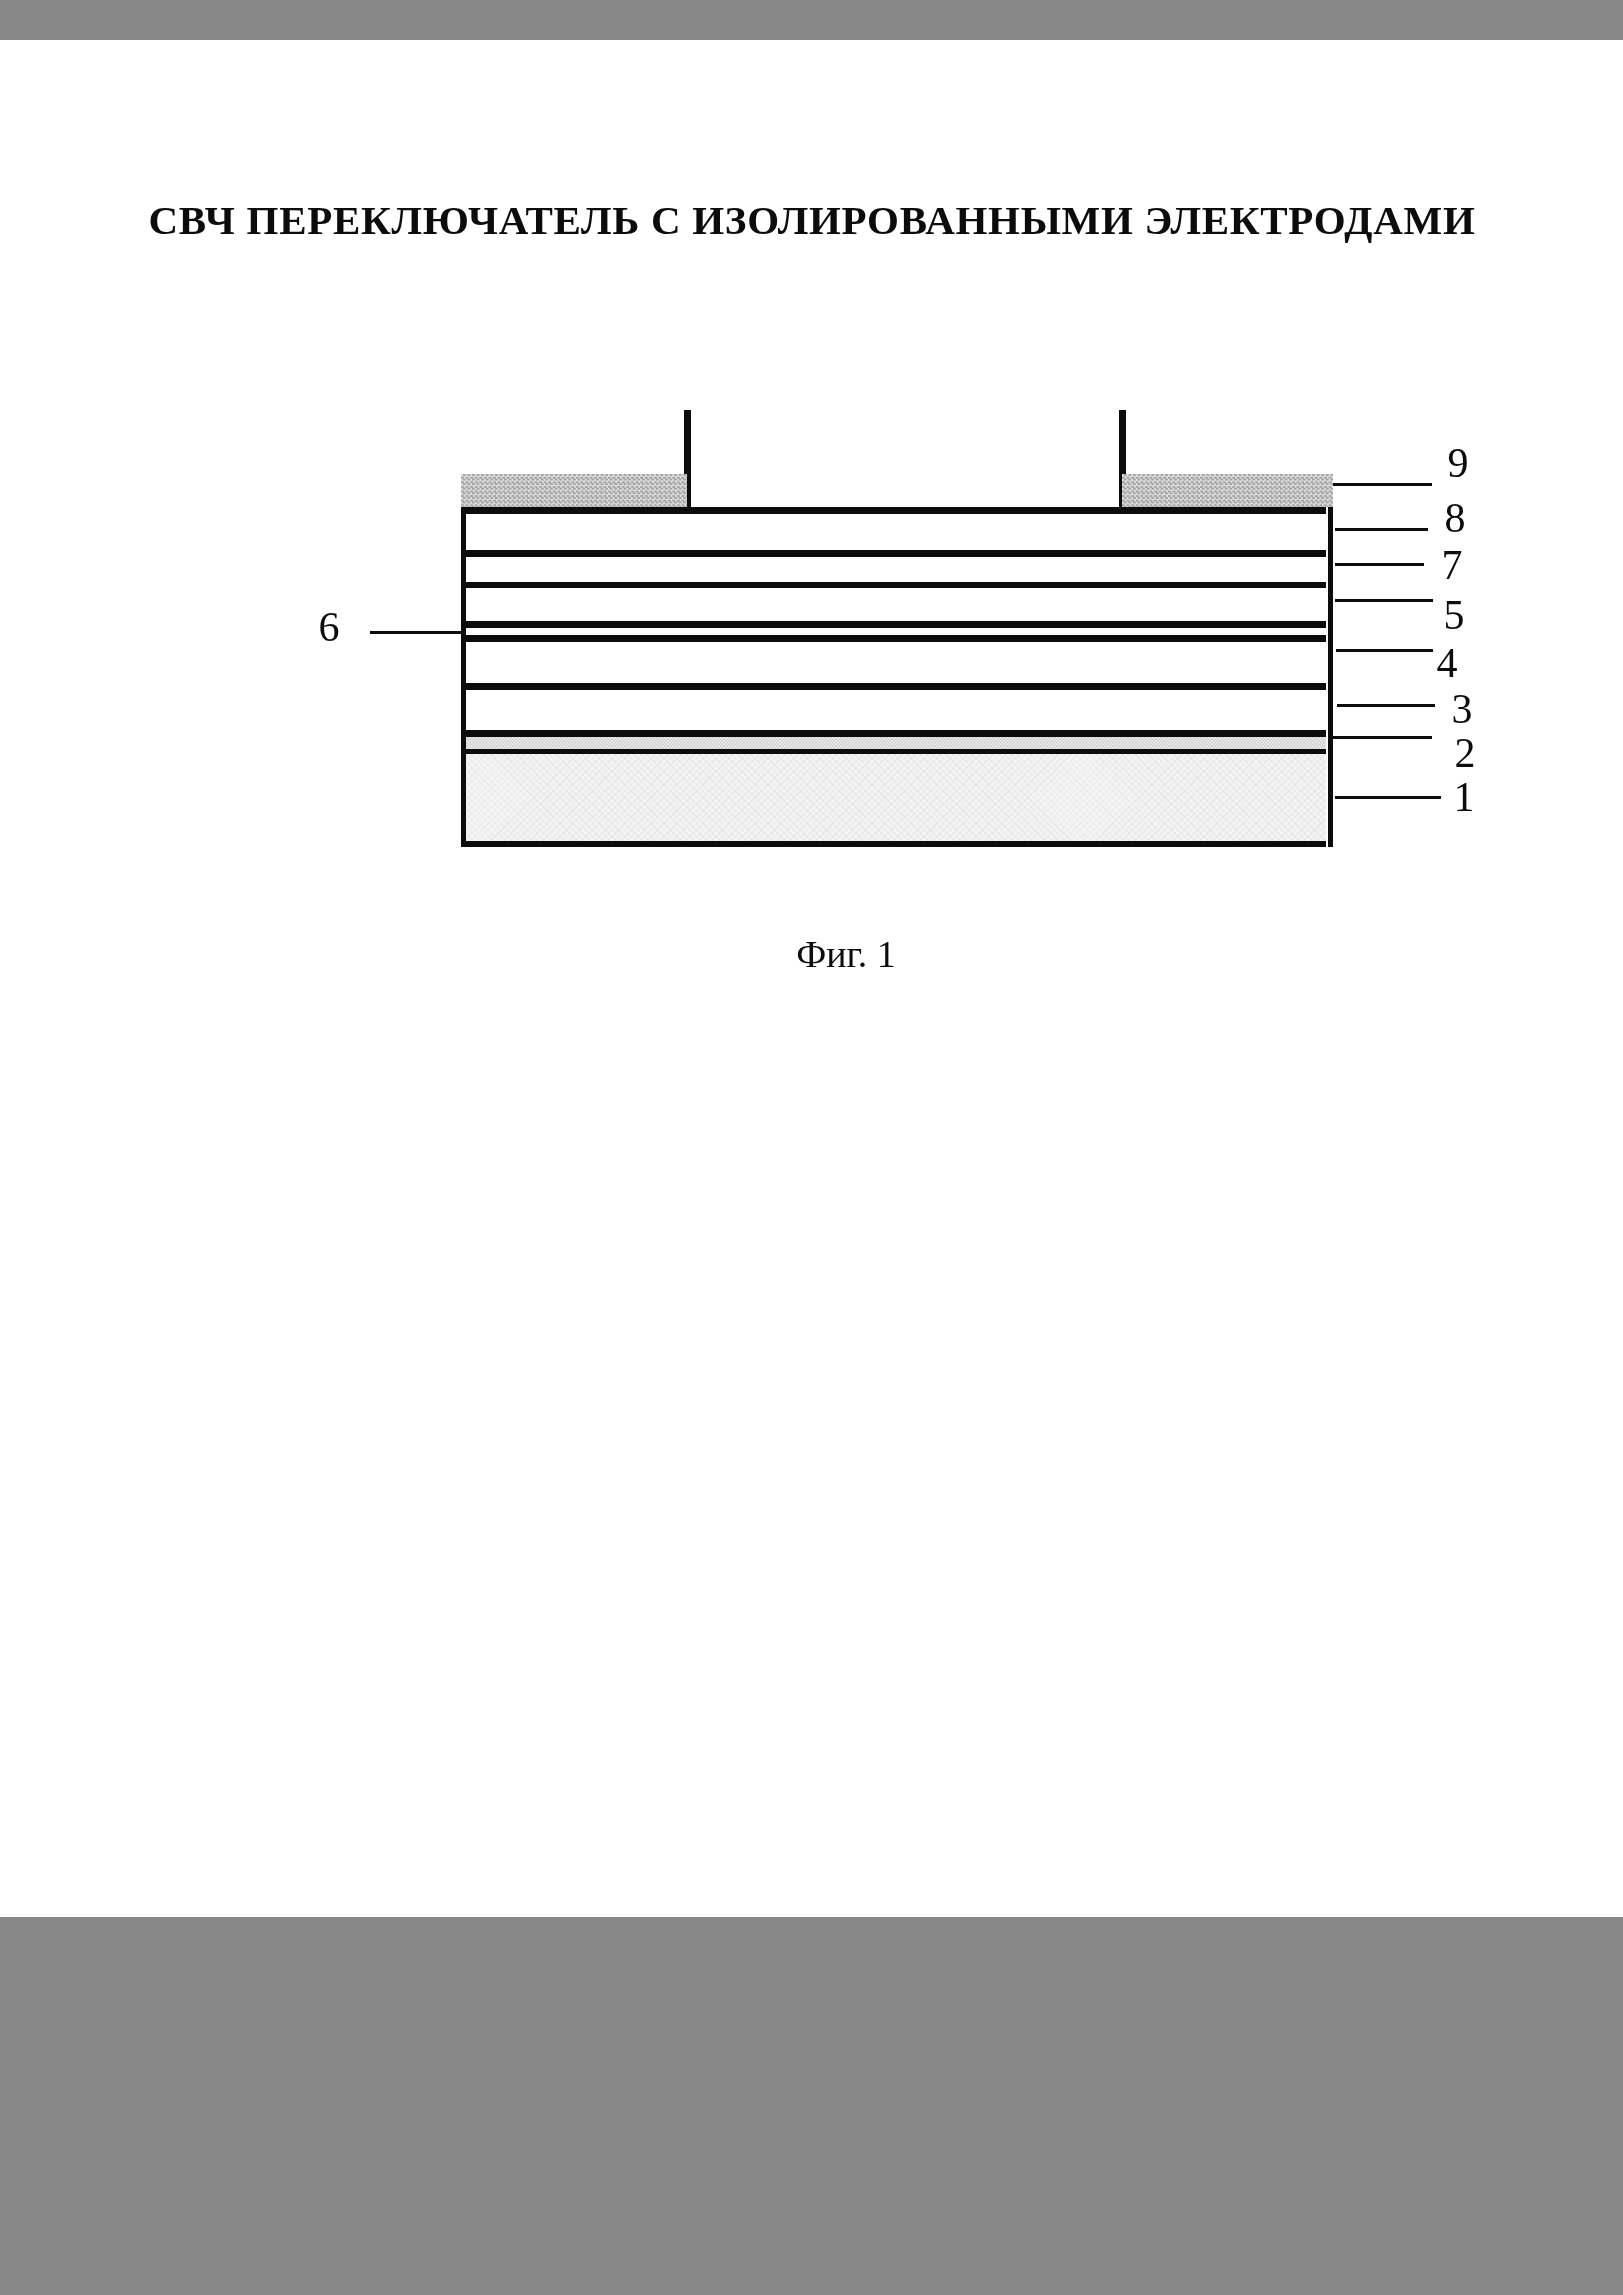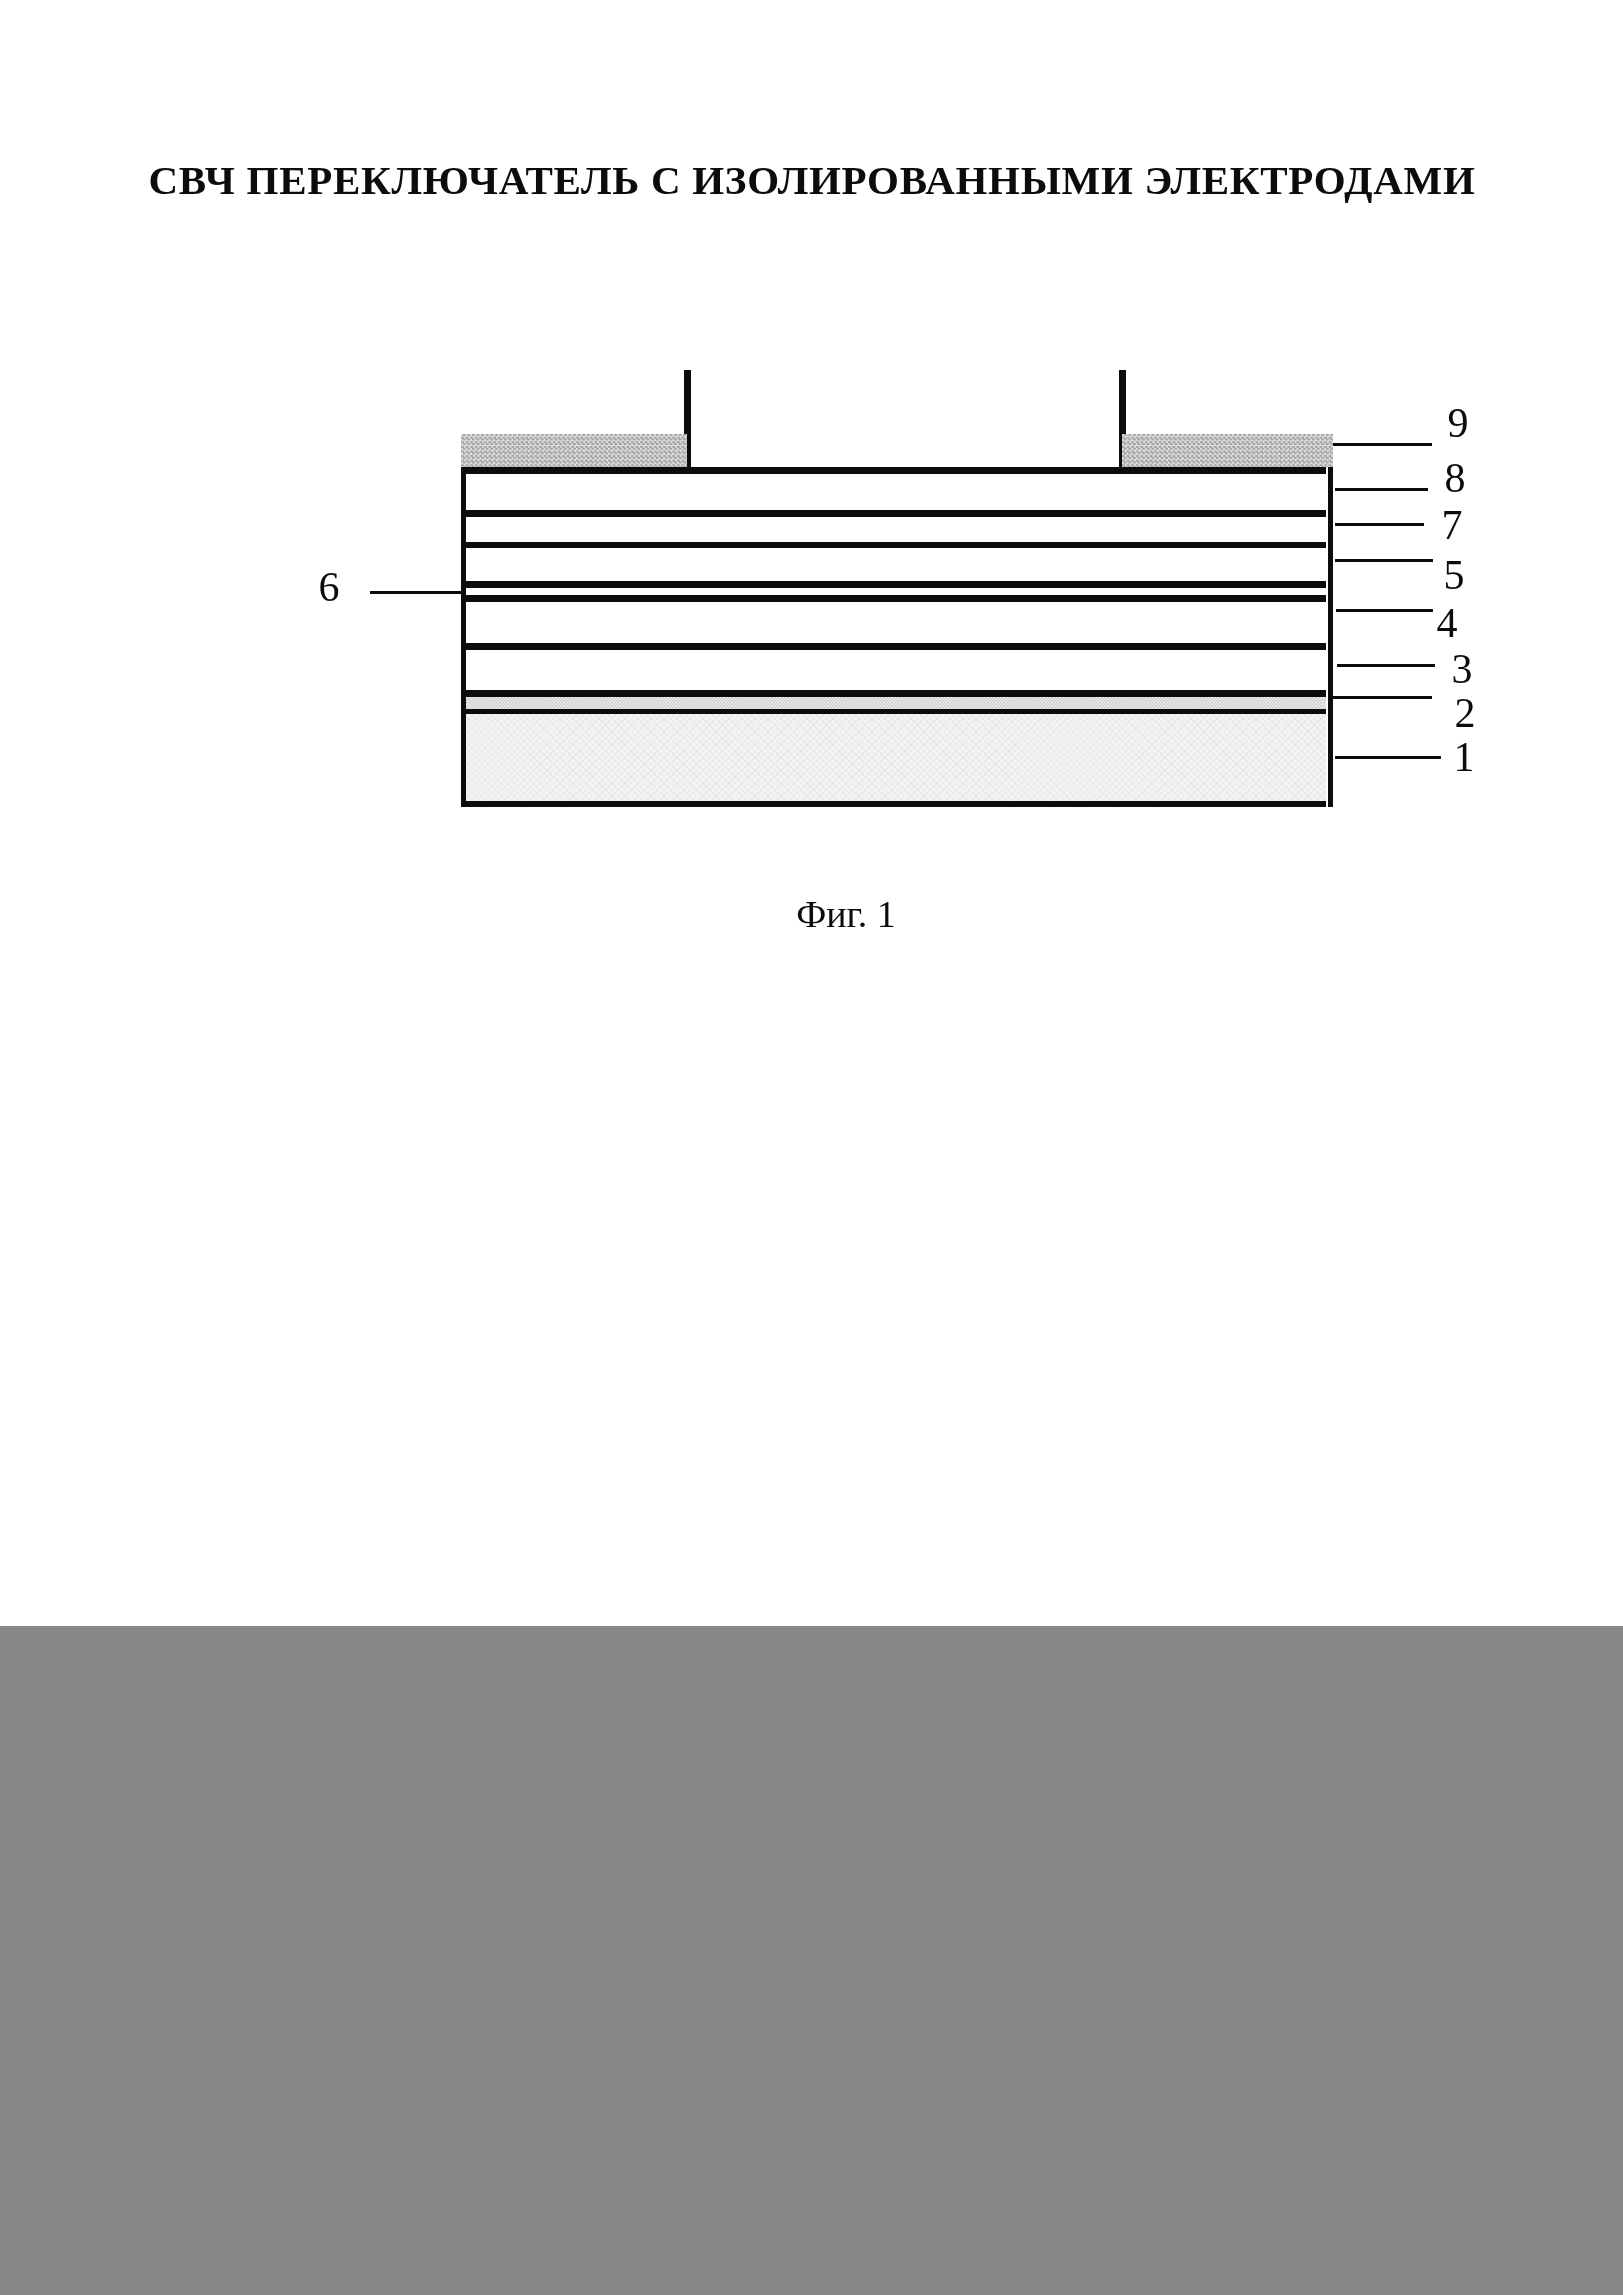--- a/index.html
+++ b/index.html
@@ -1,21 +1,22 @@
 <!DOCTYPE html>
 <html style="font-size:10.5px"><head>
 <meta charset="utf-8">
 <style>
   html,body{margin:0;padding:0;background:#888;}
   .page{
     position:relative;
-    width:1623px;height:1626px;
+    width:1623px;height:1877px;
     background:#ffffff;
     font-family:"Liberation Serif", serif;
     overflow:hidden;
+    margin-top:40px;
   }
   
   .doc-title{
     position:absolute;
     left:92px;top:156px;width:1440px;
     text-align:center;
     font-size:41px;font-weight:bold;
     letter-spacing:0.7px;
     color:#0c0c0c;
     white-space:nowrap;

